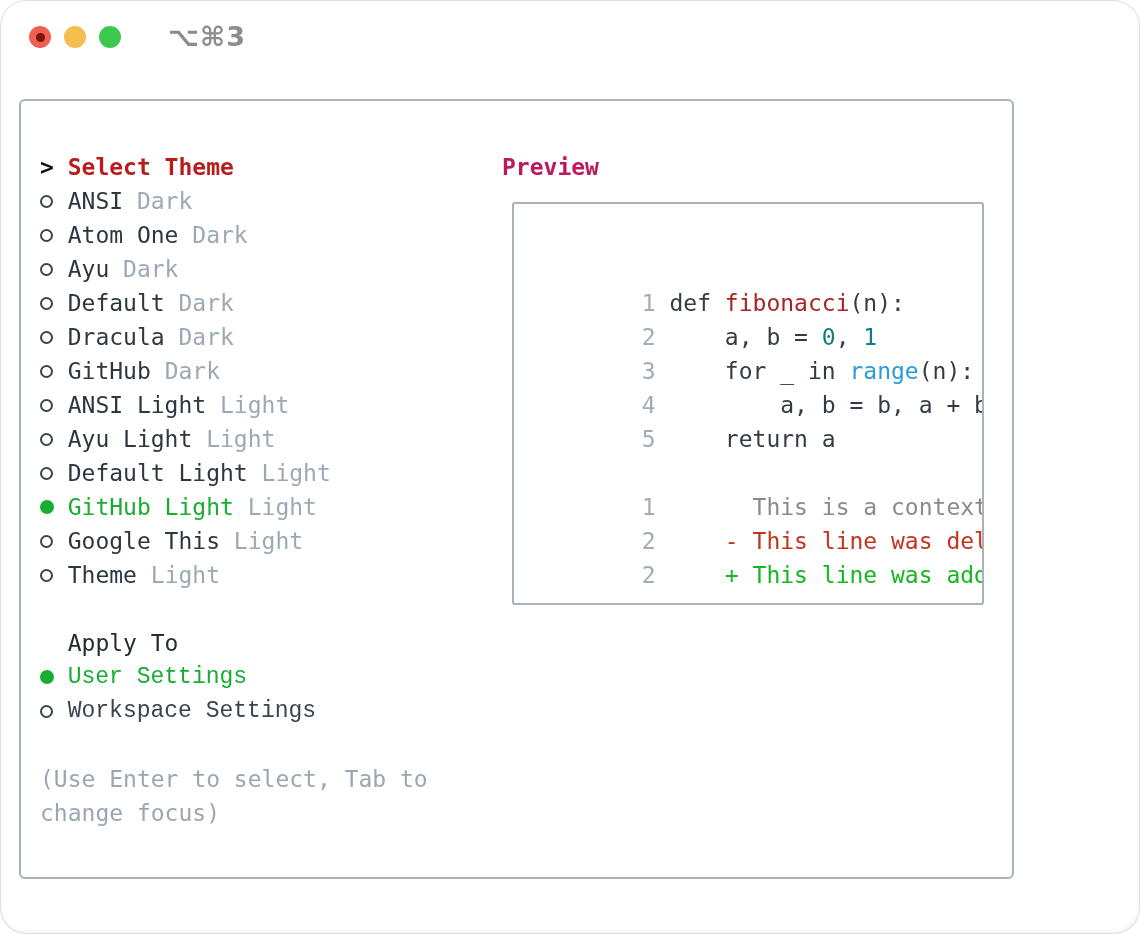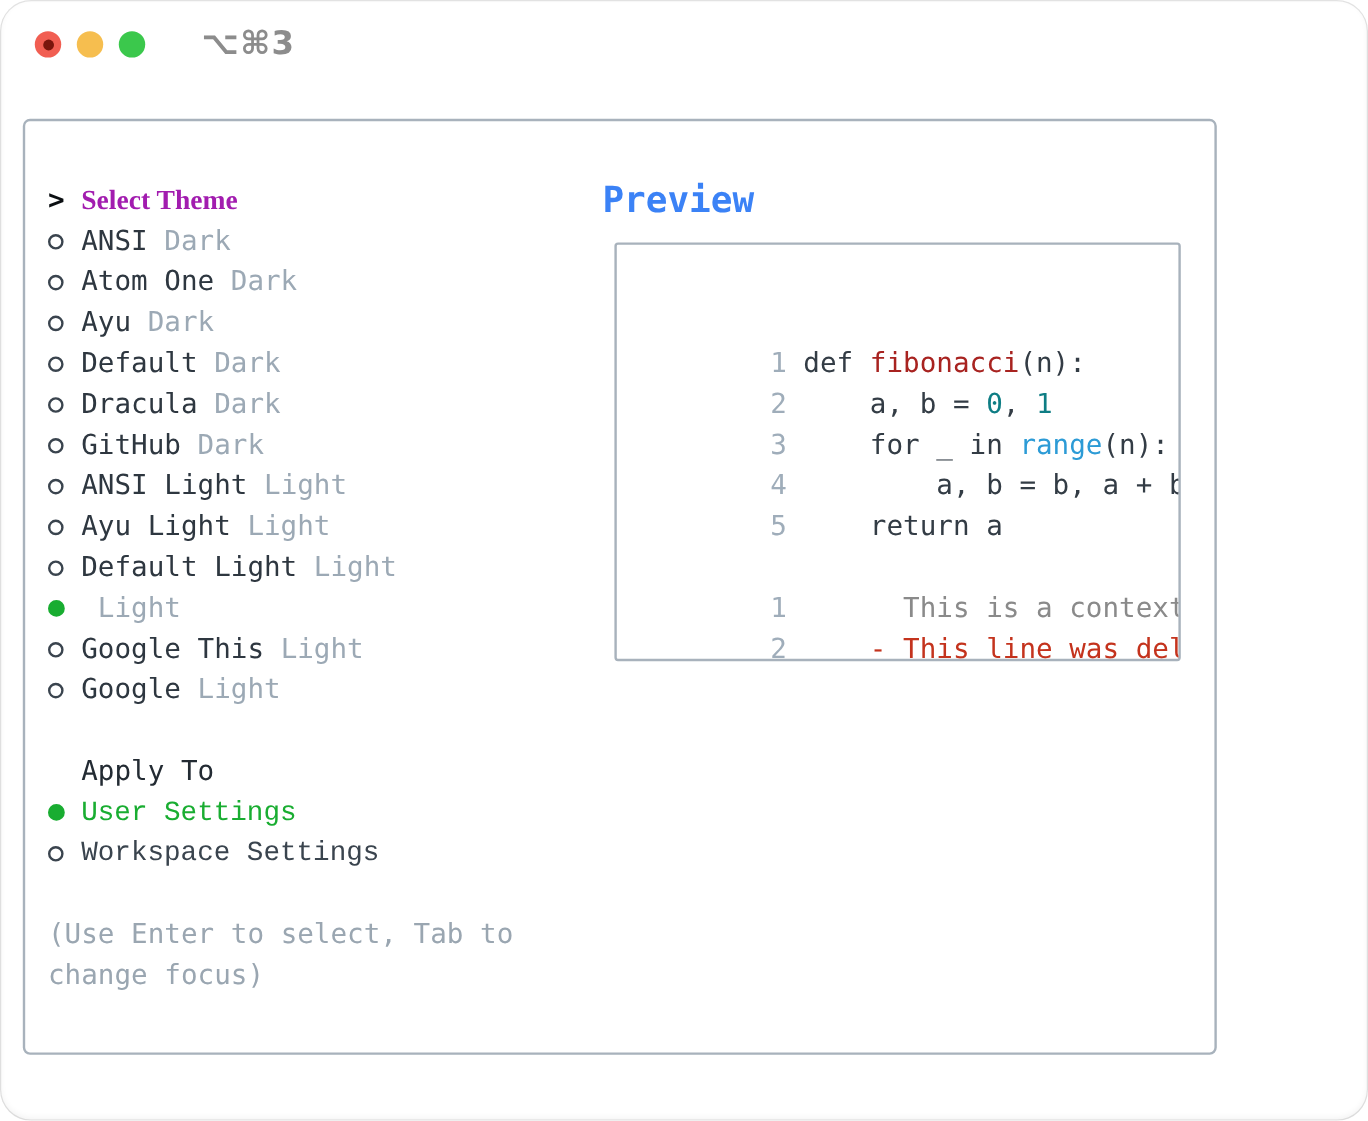--- a/index.html
+++ b/index.html
@@ -45,39 +45,39 @@
   }
   
   .panel{
     position:absolute;left:19px;top:99px;width:991px;height:776px;
     border:2px solid var(--border-gray);border-radius:6px;background:#fff;
   }
   
   .list{position:absolute;left:19px;top:49px;font-size:23px;line-height:34px;}
   .row{height:34px;display:flex;align-items:center;white-space:pre;}
   .caret{display:inline-block;width:2ch;font-weight:bold;color:#0B0F12;}
-  .hdr{font-weight:bold;color:#a21caf;font-family:Liberation Serif, serif;}
+  .hdr{font-weight:bold;color:#b91c1c;}
   .bullet{display:inline-flex;width:2ch;align-items:center;}
   .circle{width:13px;height:13px;border-radius:50%;border:2px solid #3A444E;box-sizing:border-box;}
   .selected .circle{background:var(--accent-green);border-color:var(--accent-green);width:14px;height:14px;}
   .t-name{color:var(--text-dark);}
   .selected .t-name{color:var(--accent-green);}
   .t-tag{color:var(--tag-gray);margin-left:1ch;}
   .apply-hdr{padding-left:2ch;color:#232B33;}
   .opt-name{color:#3A444E;font-family:Liberation Mono, monospace;}
   .selected .opt-name{color:var(--accent-green);}
   .help{color:var(--help-gray);text-align:right;}
   .spacer{height:34px;}
   
   .preview-label{
     position:absolute;left:481px;top:49px;height:34px;display:flex;align-items:center;
-    font-size:30px;font-weight:bold;color:#3b82f6;
+    font-size:23px;font-weight:bold;color:#be185d;
   }
   .preview-box{
-    position:absolute;left:491px;top:101px;width:472px;height:349px;
+    position:absolute;left:491px;top:101px;width:472px;height:403px;
     border:2px solid var(--border-gray);border-radius:3px;background:#fff;
     padding:48px 0 0 17px;box-sizing:border-box;overflow:hidden;
   }
   .code-line{height:34px;line-height:34px;font-size:23px;white-space:pre;}
   .ln{display:inline-block;width:2ch;color:var(--line-number);}
   .c-fg{color:var(--code-fg);}
   .c-red{color:var(--function-red);}
   .c-teal{color:var(--number-teal);}
   .c-blue{color:var(--builtin-blue);}
   .c-ctx{color:var(--context-gray);}
@@ -125,27 +125,27 @@
       <div class="row theme-item">
         <span class="bullet"><span class="circle"></span></span><span class="t-name">ANSI Light</span><span class="t-tag">Light</span>
       </div>
       <div class="row theme-item">
         <span class="bullet"><span class="circle"></span></span><span class="t-name">Ayu Light</span><span class="t-tag">Light</span>
       </div>
       <div class="row theme-item">
         <span class="bullet"><span class="circle"></span></span><span class="t-name">Default Light</span><span class="t-tag">Light</span>
       </div>
       <div class="row theme-item selected">
-        <span class="bullet"><span class="circle"></span></span><span class="t-tag">Light</span>
+        <span class="bullet"><span class="circle"></span></span><span class="t-name">GitHub Light</span><span class="t-tag">Light</span>
       </div>
       <div class="row theme-item">
         <span class="bullet"><span class="circle"></span></span><span class="t-name">Google This</span><span class="t-tag">Light</span>
       </div>
       <div class="row theme-item">
-        <span class="bullet"><span class="circle"></span></span><span class="t-name">Google</span><span class="t-tag">Light</span>
+        <span class="bullet"><span class="circle"></span></span><span class="t-name">Theme</span><span class="t-tag">Light</span>
       </div>
 
       <div class="row spacer"></div>
 
       <div class="row apply-hdr">Apply To</div>
 
       <div class="row theme-item selected">
         <span class="bullet"><span class="circle"></span></span><span class="opt-name">User Settings</span>
       </div>
       <div class="row theme-item">

